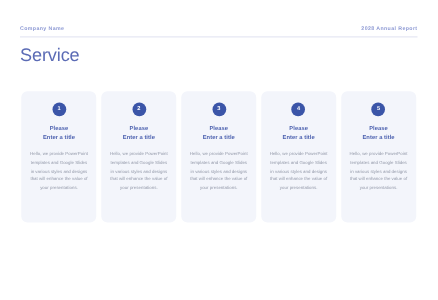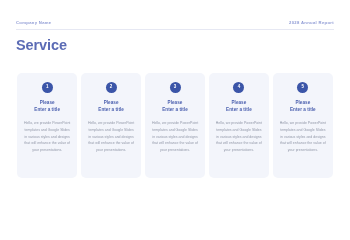--- a/index.html
+++ b/index.html
@@ -51,21 +51,21 @@
     height: 1px;
     background: #e6e8f3;
   }
 
   
   .page-title {
     position: absolute;
     top: 38px;
     left: 16px;
     font-size: 14.5px;
-    font-weight: 700;
+    font-weight: 400;
     letter-spacing: -0.1px;
     color: #5b6bb5;
     line-height: 1;
   }
 
   
   .cards {
     position: absolute;
     top: 73px;
     left: 17px;

